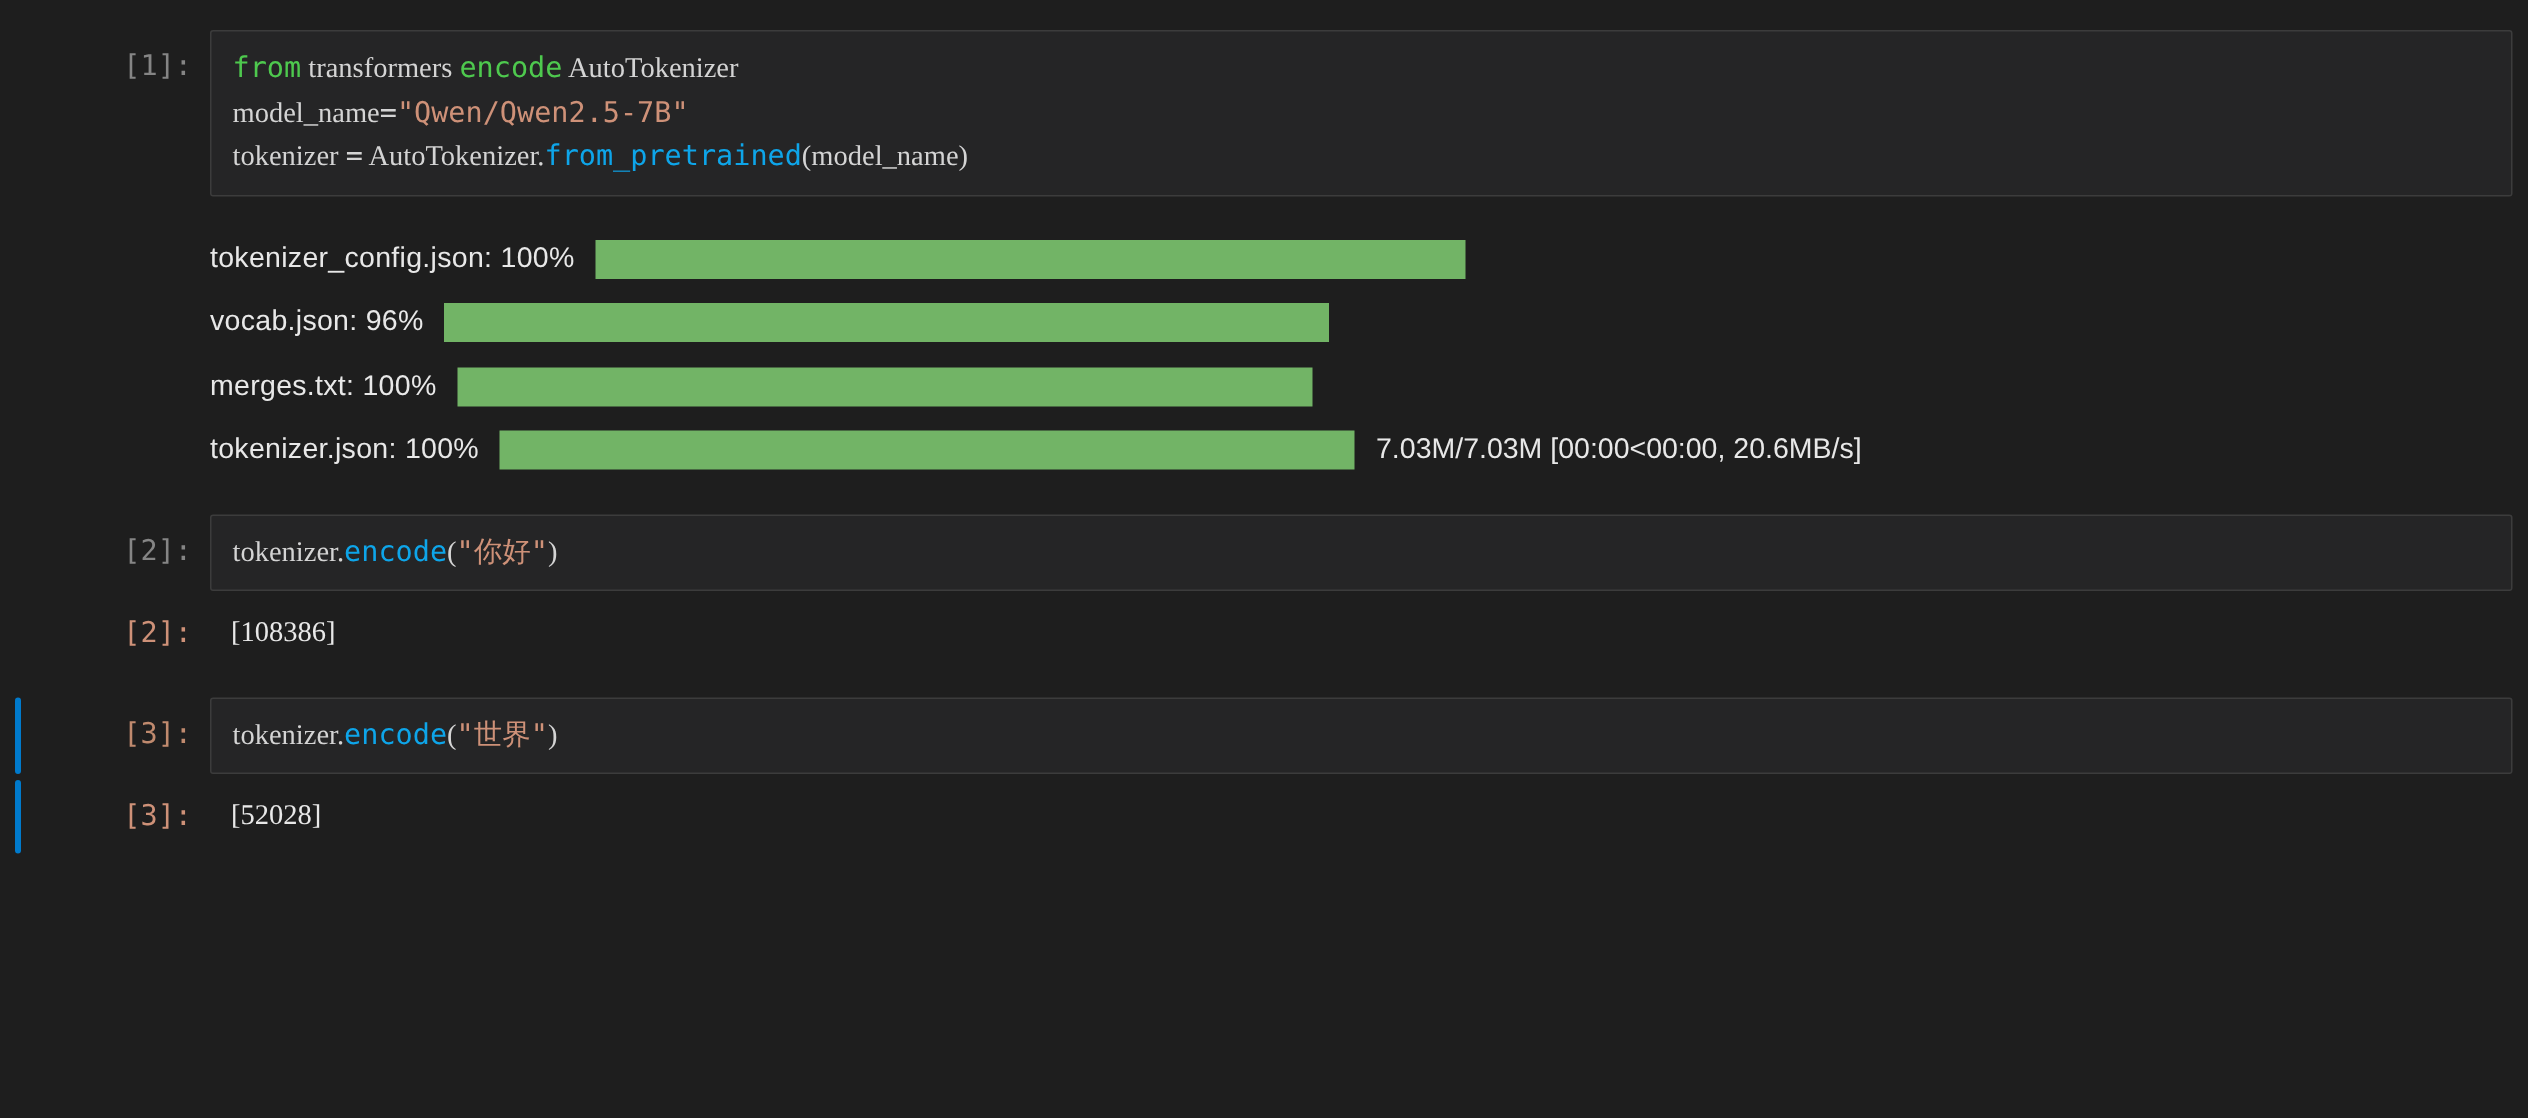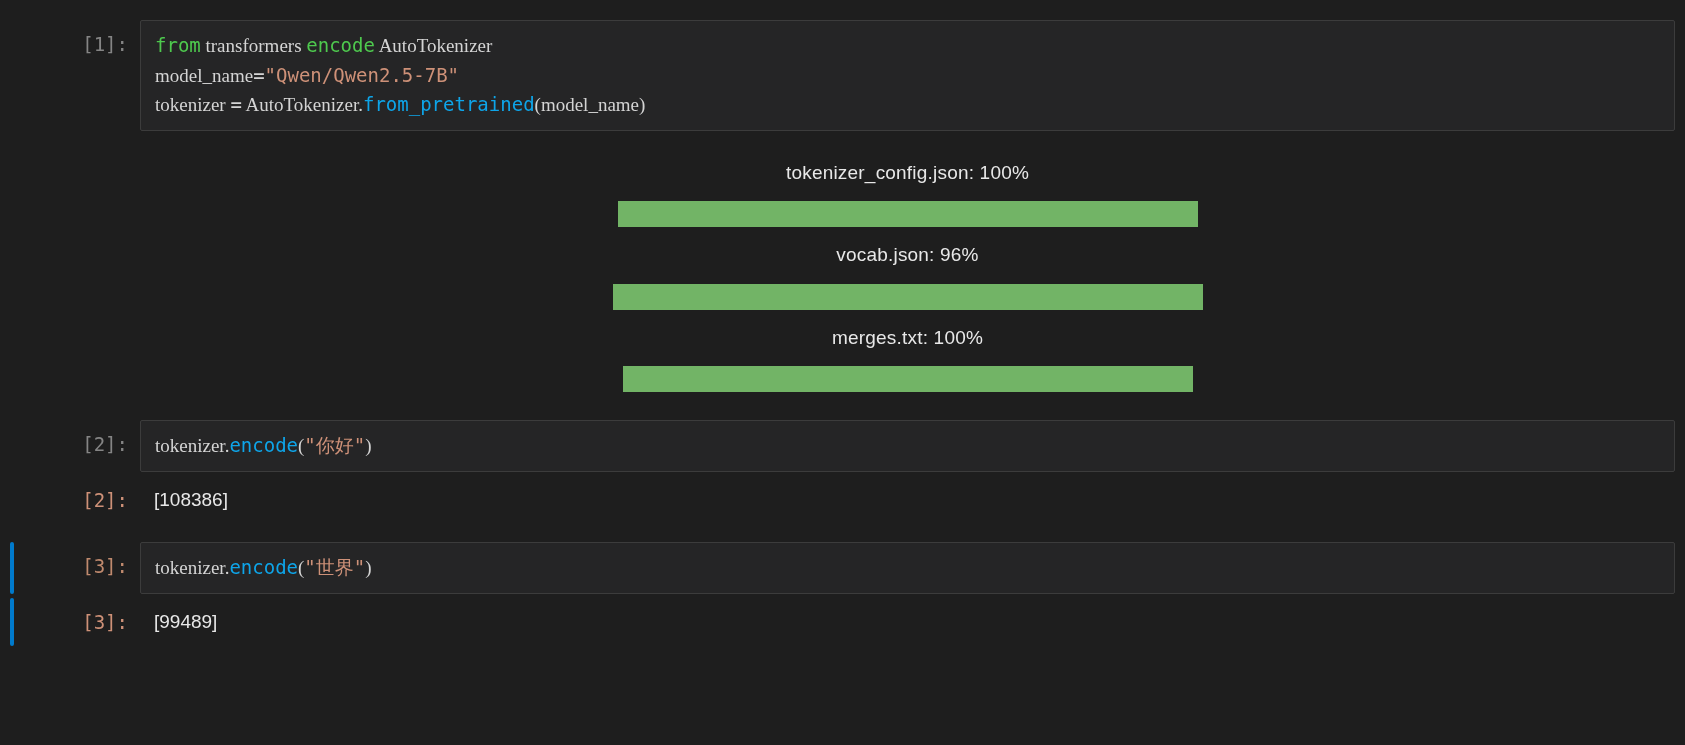--- a/index.html
+++ b/index.html
@@ -42,38 +42,37 @@
     border: 1px solid #3c3c3c;
     padding: 10px 14px;
     border-radius: 2px;
     font-family: inherit;
     white-space: pre;
     margin-right: 10px;
   }
   .plain-area {
     flex: 1;
     padding: 10px 14px;
-    font-family: Liberation Sans, sans-serif;
+    font-family: Liberation Serif, serif;
     white-space: pre;
     color: #e8e8e8;
   }
   .output-area {
     flex: 1;
     padding: 10px 0 10px 0;
     font-family: "SF Pro Text", -apple-system, BlinkMacSystemFont, sans-serif;
     font-size: 19px;
     color: #e8e8e8;
     margin-right: 10px;
   }
   .download-row {
     display: flex;
     align-items: center;
     gap: 14px;
     margin: 14px 0;
-    flex-direction: column;
   }
   .dl-label { white-space: nowrap; letter-spacing: 0.2px;}
   .dl-bar-track { height: 26px; }
   .dl-bar-fill { height: 100%; background: #72b466; }
   .dl-stats { white-space: nowrap; }
   
   .kw { color: #4ec94e; }
   .fn { color: #0ea5e9; }
   .str { color: #ce9178; }
   .op { color: #d4d4d4; }
@@ -103,20 +102,27 @@
         <div class="dl-bar-track" style="width: 590px;">
           <div class="dl-bar-fill" style="width: 100%;"></div>
         </div>
       </div>
       <div class="download-row">
         <span class="dl-label">merges.txt:  100%</span>
         <div class="dl-bar-track" style="width: 570px;">
           <div class="dl-bar-fill" style="width: 100%;"></div>
         </div>
       </div>
+      <div class="download-row">
+        <span class="dl-label">tokenizer.json:  100%</span>
+        <div class="dl-bar-track" style="width: 570px;">
+          <div class="dl-bar-fill" style="width: 100%;"></div>
+        </div>
+        <span class="dl-stats">7.03M/7.03M  [00:00&lt;00:00,  20.6MB/s]</span>
+      </div>
     </div>
 </div>
 
 <div class="cell">
   <div class="prompt">[2]:</div>
   <div class="code-area"><span class="txt">tokenizer.</span><span class="fn">encode</span><span class="txt">(</span><span class="str">"你好"</span><span class="txt">)</span></div>
 </div>
 
 <div class="cell" style="margin-bottom:18px">
   <div class="prompt output">[2]:</div>
@@ -125,14 +131,14 @@
 
 <div class="cell">
   <div class="left-bar"></div>
   <div class="prompt" style="color:#c08a6e">[3]:</div>
   <div class="code-area"><span class="txt">tokenizer.</span><span class="fn">encode</span><span class="txt">(</span><span class="str">"世界"</span><span class="txt">)</span></div>
 </div>
 
 <div class="cell">
   <div class="left-bar"></div>
   <div class="prompt output">[3]:</div>
-  <div class="plain-area">[99489]</div>
+  <div class="plain-area">[52028]</div>
 </div>
 
 </body></html>

